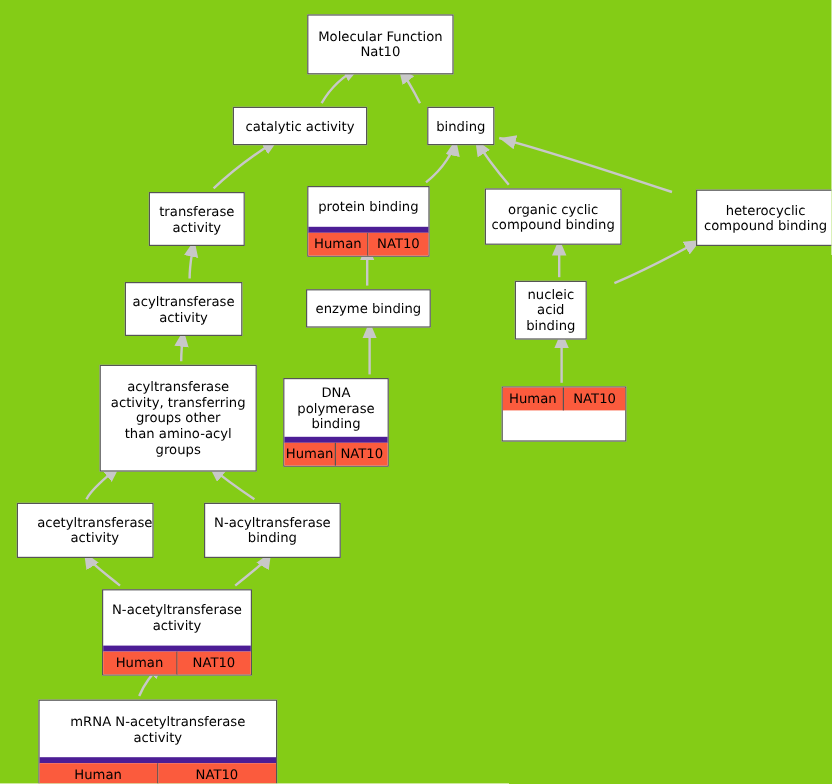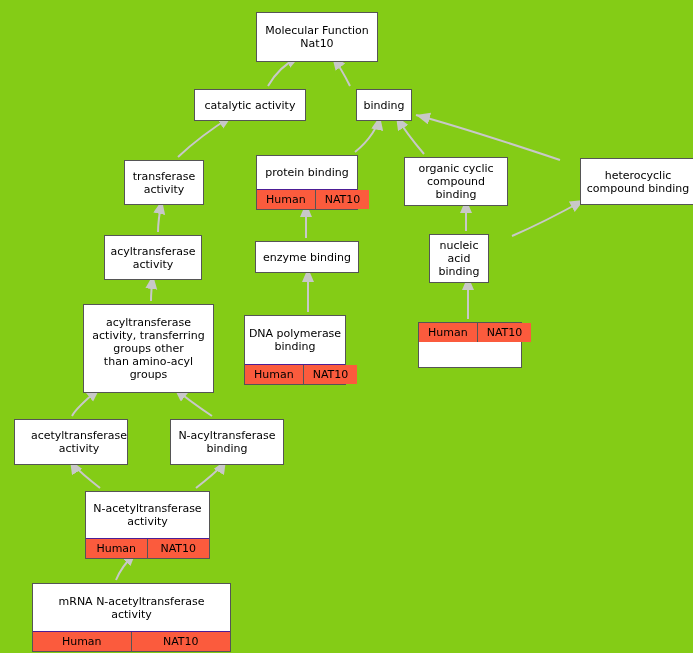--- a/index.html
+++ b/index.html
@@ -33,34 +33,34 @@
     line-height: 13px;
     color: #000000;
     text-align: center;
     z-index: 2;
   }
   .node .title {
     padding: 4px 3px 4px 3px;
     white-space: pre-line;
   }
   .node.has-anno .title {
-    border-bottom: 1px solid #4c1d95;
+    border-bottom: 5px solid #4c1d95;
   }
   .anno {
     display: flex;
     width: 100%;
     box-sizing: border-box;
   }
   .anno .cell {
     flex: 1 1 50%;
     background: #fb5b3d;
     color: #000000;
     font-size: 11px;
     line-height: 13px;
-    padding: 3px 9px;
+    padding: 3px 0;
     text-align: center;
     box-sizing: border-box;
   }
   .anno .cell.first {
     border-right: 1px solid #555555;
   }
 </style>
 </head>
 <body>
 
@@ -107,21 +107,21 @@
         <div class="title" style="min-height: 35px; display: flex; align-items: center; justify-content: center;">transferase
 activity</div>
       </div>
       <div class="node has-anno" style="left: 256px; top: 155px; width: 102px; min-height: 45px;">
         <div class="title" style="min-height: 25px; display: flex; align-items: center; justify-content: center;">protein binding</div>
         <div class="anno">
           <div class="cell first" style="background: rgb(251, 91, 61);">Human</div>
           <div class="cell" style="background: rgb(251, 91, 61);">NAT10</div>
         </div>
       </div>
-      <div class="node" style="left: 404px; top: 157px; width: 104px; min-height: 39px;">
+      <div class="node" style="left: 404px; top: 157px; width: 114px; min-height: 39px;">
         <div class="title" style="min-height: 37px; display: flex; align-items: center; justify-content: center;">organic cyclic
 compound binding</div>
       </div>
       <div class="node" style="left: 580px; top: 158px; width: 116px; min-height: 39px;">
         <div class="title" style="min-height: 37px; display: flex; align-items: center; justify-content: center;">heterocyclic
 compound binding</div>
       </div>
       <div class="node" style="left: 104px; top: 235px; width: 98px; min-height: 37px;">
         <div class="title" style="min-height: 35px; display: flex; align-items: center; justify-content: center;">acyltransferase
 activity</div>
@@ -133,21 +133,21 @@
         <div class="title" style="min-height: 37px; display: flex; align-items: center; justify-content: center;">nucleic acid
 binding</div>
       </div>
       <div class="node" style="left: 83px; top: 304px; width: 131px; min-height: 81px;">
         <div class="title" style="min-height: 79px; display: flex; align-items: center; justify-content: center;">acyltransferase
 activity, transferring
 groups other
 than amino-acyl
 groups</div>
       </div>
-      <div class="node has-anno" style="left: 244px; top: 315px; width: 102px; min-height: 60px;">
+      <div class="node has-anno" style="left: 236px; top: 315px; width: 88px; min-height: 60px;">
         <div class="title" style="min-height: 40px; display: flex; align-items: center; justify-content: center;">DNA polymerase
 binding</div>
         <div class="anno">
           <div class="cell first" style="background: rgb(251, 91, 61);">Human</div>
           <div class="cell" style="background: rgb(251, 91, 61);">NAT10</div>
         </div>
       </div>
       <div class="node has-anno" style="left: 418px; top: 322px; width: 104px; min-height: 46px;">
         <div class="anno">
           <div class="cell first" style="background: rgb(251, 91, 61);">Human</div>

